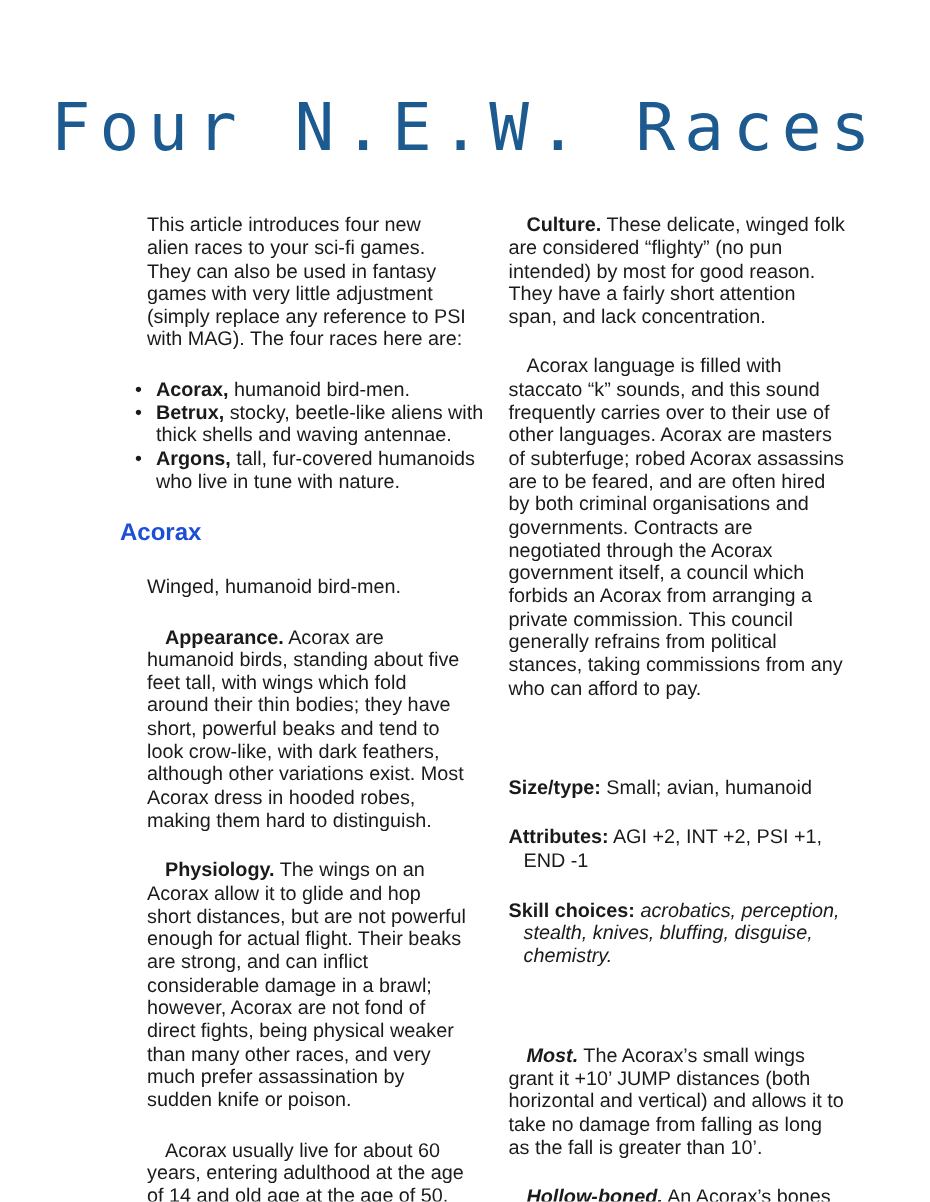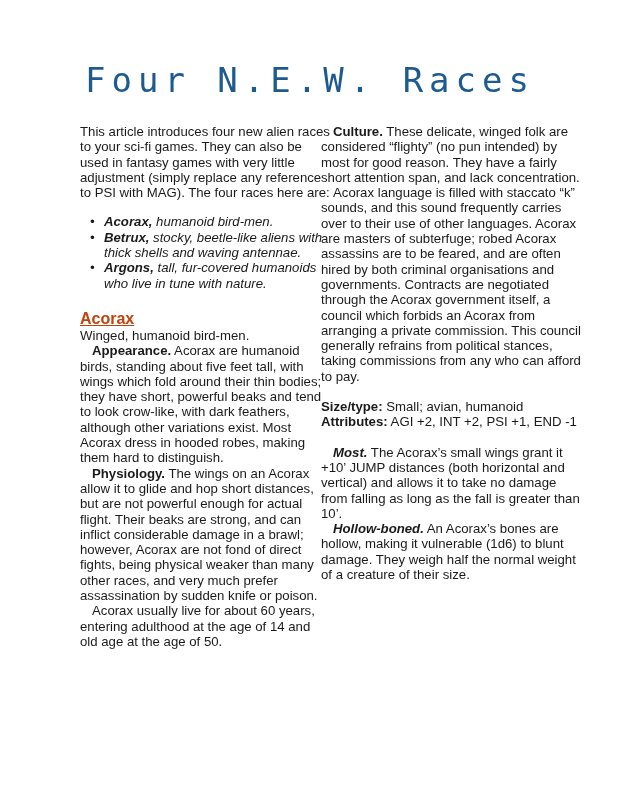--- a/index.html
+++ b/index.html
@@ -1,32 +1,32 @@
 <!DOCTYPE html>
 <html><head>
   <meta charset="utf-8">
   <style>
     html, body { margin: 0; padding: 0; background: #ffffff; }
     body { width: 620px; height: 801px; position: relative; overflow: hidden; font-family: "Liberation Sans", sans-serif; color: #1a1a1a; }
     .title {
       position: absolute; left: 0; width: 620px; top: 60px; text-align: center;
-      font-family: "DejaVu Sans Mono", monospace; font-size: 34px; letter-spacing: 6px;
+      font-family: "DejaVu Sans Mono", monospace; font-size: 44px; letter-spacing: 6px;
       color: #1d5a8f; margin: 0; font-weight: normal;
     }
     .col { position: absolute; top: 124px; width: 250px; font-size: 13.2px; line-height: 15.3px; }
     .col.left { left: 80px; }
     .col.right { left: 321px; width: 262px; }
-    p { margin: 0; }
+    p { margin: 18px; }
     .indent { text-indent: 12px; }
     .b { font-weight: bold; }
     .i { font-style: italic; }
     ul { margin: 14px 0 0 0; padding: 0 0 0 14px; list-style: none; }
-    ul li { position: relative; padding-left: 10px; font-style: italic; }
+    ul li { position: relative; padding-left: 10px; }
     ul li::before { content: "•"; position: absolute; left: -4px; top: 0; }
-    .section-heading { color: #c2410c; font-weight: bold; font-size: 16px; line-height: 18px; margin-top: 19px; text-decoration: underline; }
+    .section-heading { color: #1d4ed8; font-weight: bold; font-size: 16px; line-height: 18px; margin-top: 19px; }
     .gap { height: 15px; }
     .stat { padding-left: 10px; text-indent: -10px; }
   </style>
 </head>
 <body>
 
 <h1 class="title">Four N.E.W. Races</h1>
 
 <div class="col left">
   <p>This article introduces four new alien races to your sci-fi games. They can also be used in fantasy games with very little adjustment (simply replace any reference to PSI with MAG). The four races here are:</p>
@@ -41,16 +41,17 @@
   <p class="indent"><span class="b">Physiology.</span><span> The wings on an Acorax allow it to glide and hop short distances, but are not powerful enough for actual flight. Their beaks are strong, and can inflict considerable damage in a brawl; however, Acorax are not fond of direct fights, being physical weaker than many other races, and very much prefer assassination by sudden knife or poison.</span></p>
   <p class="indent">Acorax usually live for about 60 years, entering adulthood at the age of 14 and old age at the age of 50.</p>
 </div>
 
 <div class="col right">
   <p class="indent"><span class="b">Culture.</span><span> These delicate, winged folk are considered “flighty” (no pun intended) by most for good reason. They have a fairly short attention span, and lack concentration.</span></p>
   <p class="indent">Acorax language is filled with staccato “k” sounds, and this sound frequently carries over to their use of other languages. Acorax are masters of subterfuge; robed Acorax assassins are to be feared, and are often hired by both criminal organisations and governments. Contracts are negotiated through the Acorax government itself, a council which forbids an Acorax from arranging a private commission. This council generally refrains from political stances, taking commissions from any who can afford to pay.</p>
   <div class="gap"></div>
   <p class="stat"><span class="b">Size/type:</span><span> Small; avian, humanoid</span></p>
   <p class="stat"><span class="b">Attributes:</span><span> AGI +2, INT +2, PSI +1, END -1</span></p>
+  <p class="stat"><span class="b">Skill choices:</span><span class="i"> acrobatics, perception, stealth, knives, bluffing, disguise, chemistry.</span></p>
   <div class="gap"></div>
   <p class="indent"><span class="b i">Most.</span><span> The Acorax’s small wings grant it +10’ JUMP distances (both horizontal and vertical) and allows it to take no damage from falling as long as the fall is greater than 10’.</span></p>
   <p class="indent"><span class="b i">Hollow-boned.</span><span> An Acorax’s bones are hollow, making it vulnerable (1d6) to blunt damage. They weigh half the normal weight of a creature of their size.</span></p>
 </div>
 
 </body></html>

